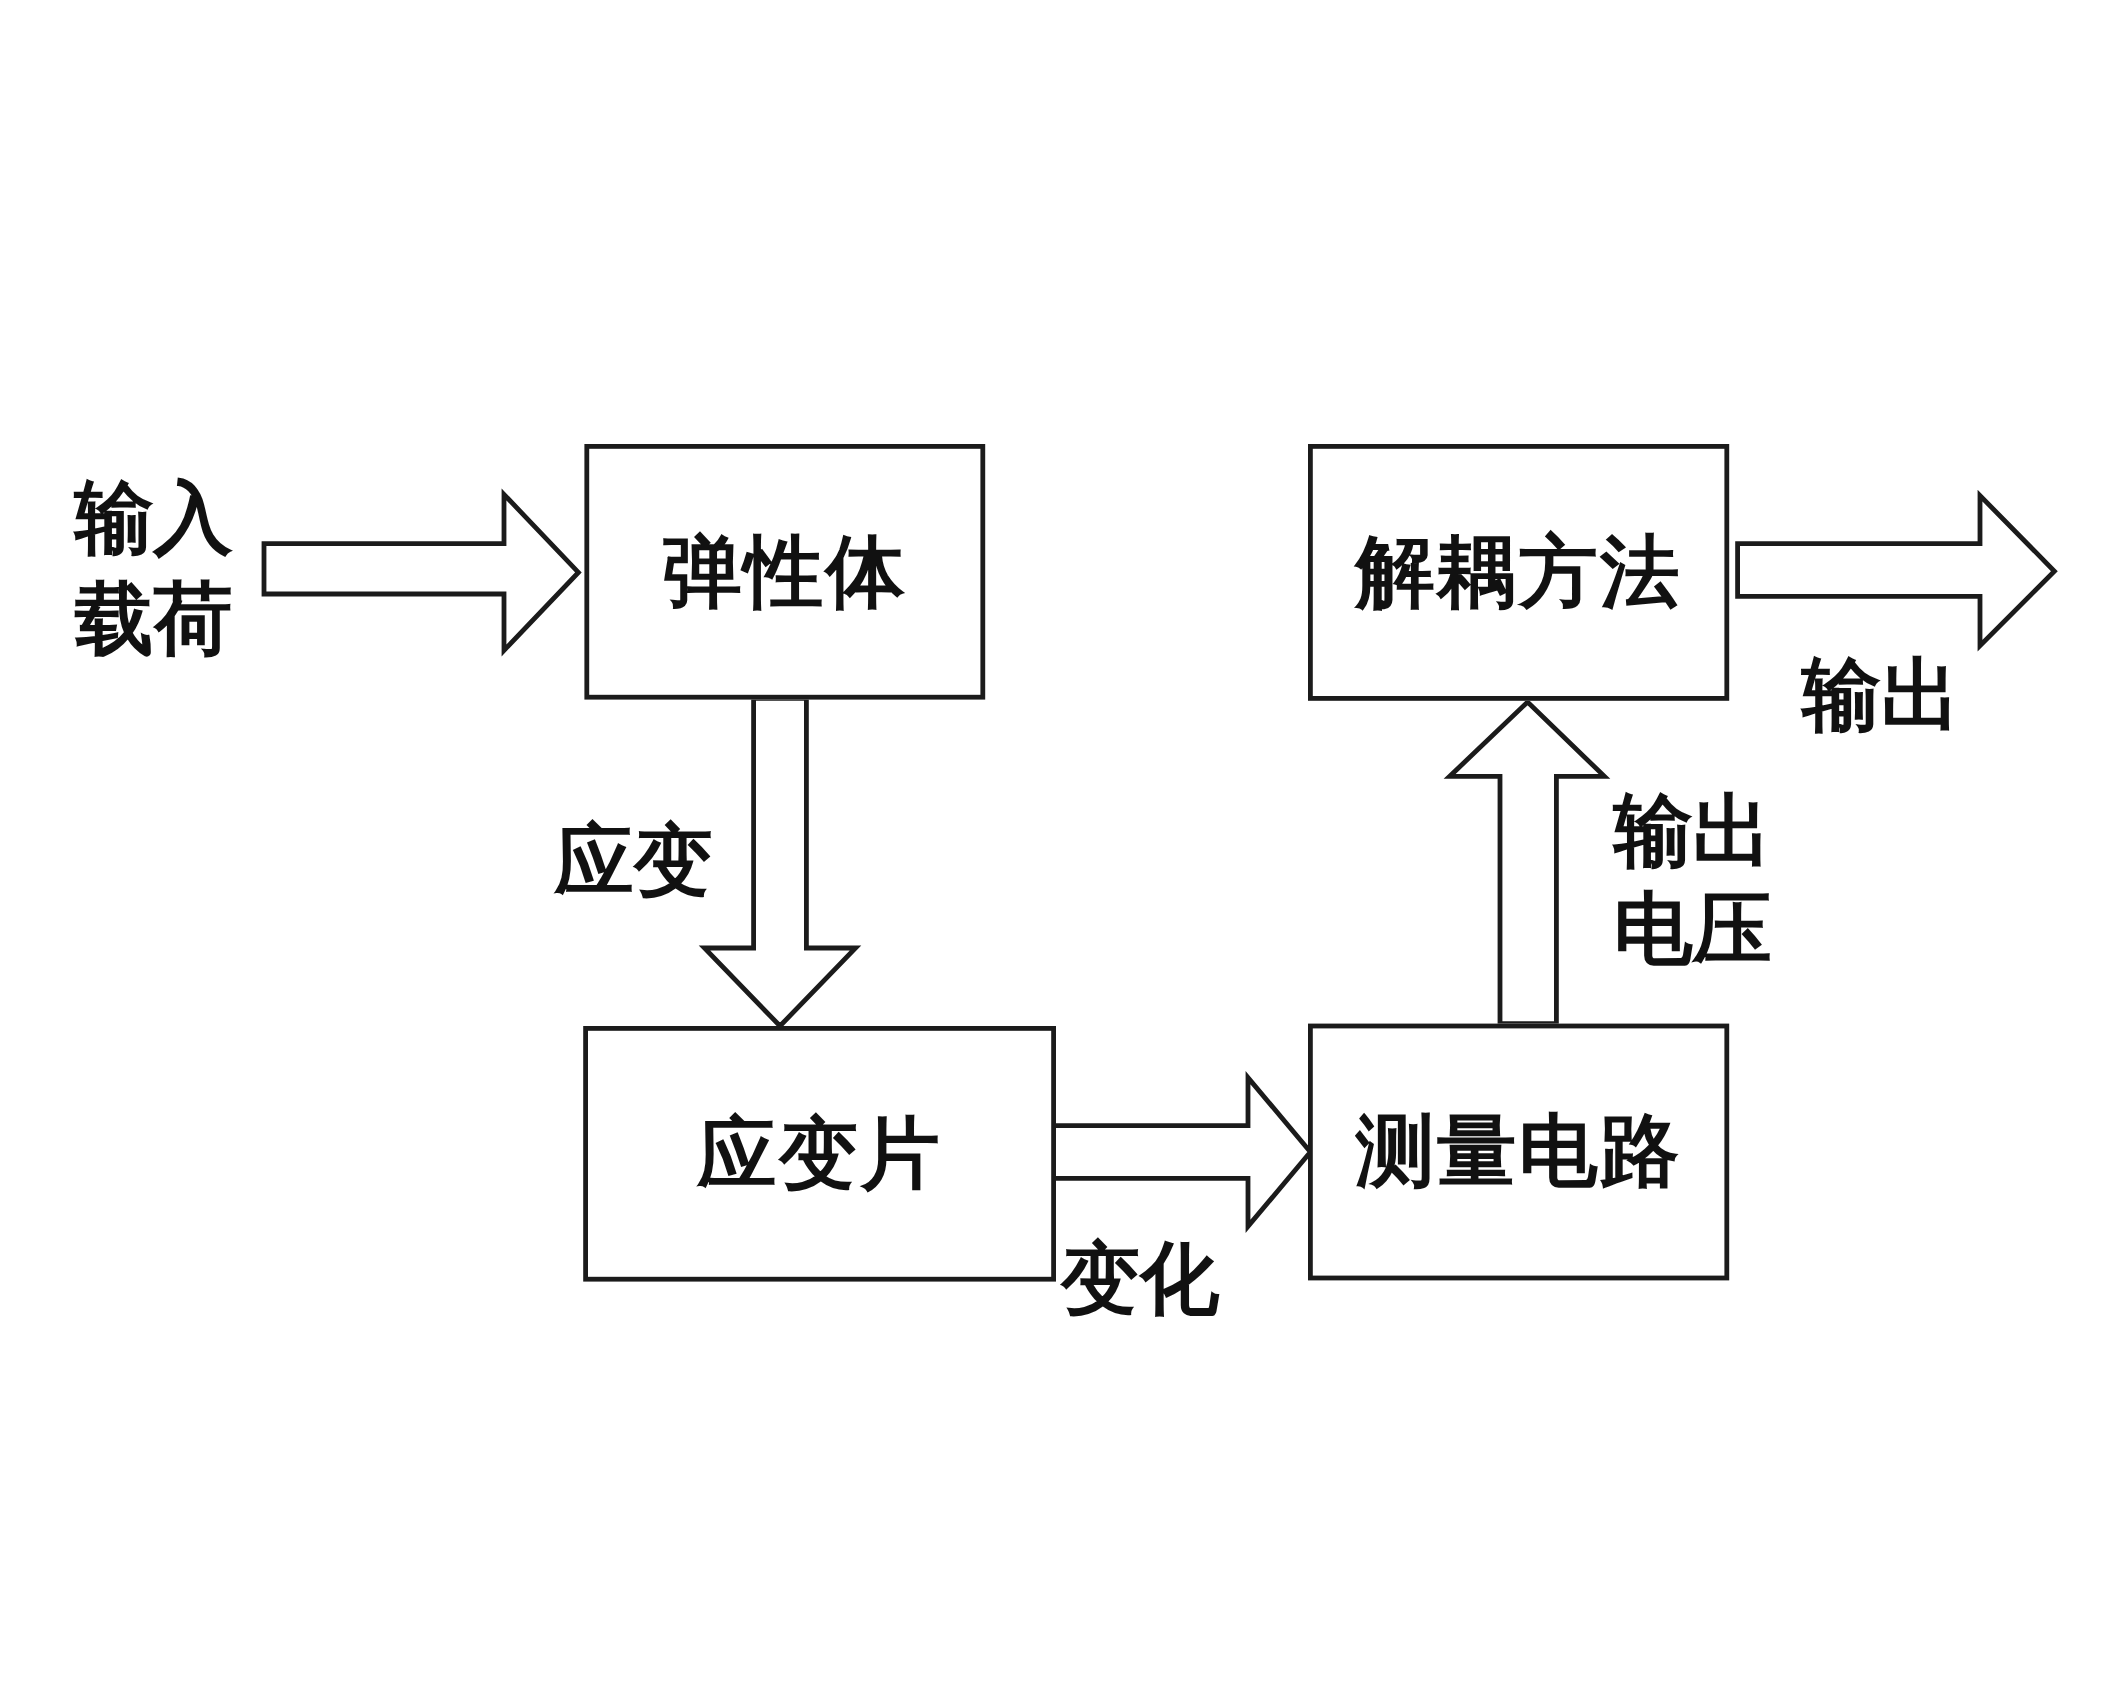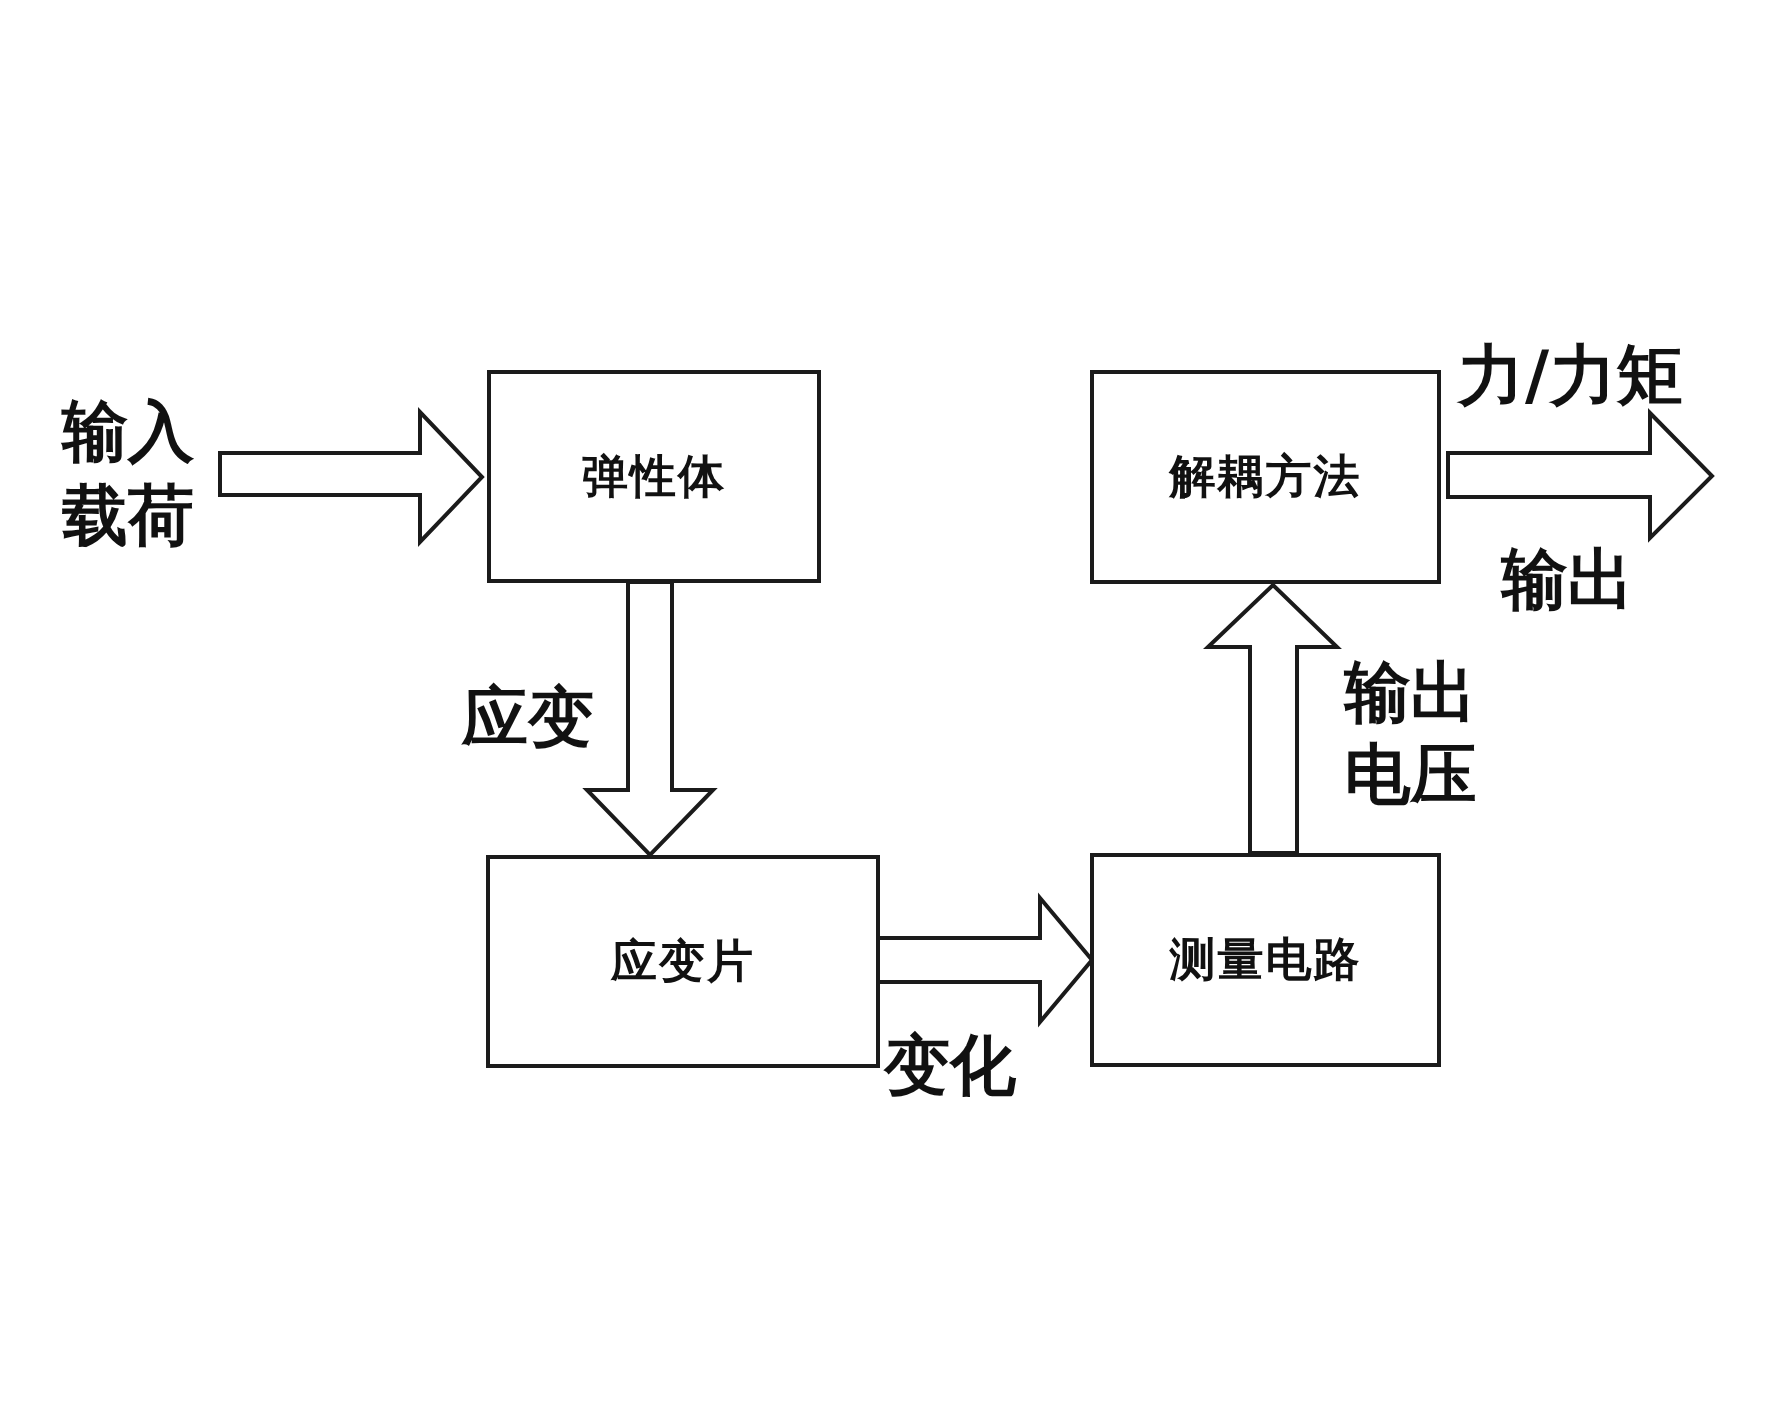--- a/index.html
+++ b/index.html
@@ -20,21 +20,21 @@
     height: 1417px;
   }
   .flow-box {
     position: absolute;
     box-sizing: border-box;
     border: 4px solid #1b1b1b;
     background: #ffffff;
     display: flex;
     align-items: center;
     justify-content: center;
-    font-size: 46px;
+    font-size: 66px;
     letter-spacing: 2px;
   }
   #box-elastic     { left: 487px;  top: 370px; width: 334px; height: 213px; }
   #box-gauge       { left: 486px;  top: 855px; width: 394px; height: 213px; }
   #box-decoupling  { left: 1090px; top: 370px; width: 351px; height: 214px; }
   #box-measuring   { left: 1090px; top: 853px; width: 351px; height: 214px; }
   .lbl {
     position: absolute;
     font-size: 66px;
     text-align: center;
@@ -88,17 +88,16 @@
   <div class="lbl" id="lbl-strain">应变</div>
 
 
   <div class="lbl" id="lbl-change">变化</div>
 
   <div class="lbl" id="lbl-voltage">
     <div>输出</div>
     <div>电压</div>
   </div>
 
-  <div class="lbl" id="lbl-force">力/力矩</div>
 
   <div class="lbl" id="lbl-output">输出</div>
 
 </div>
 
 </body></html>

